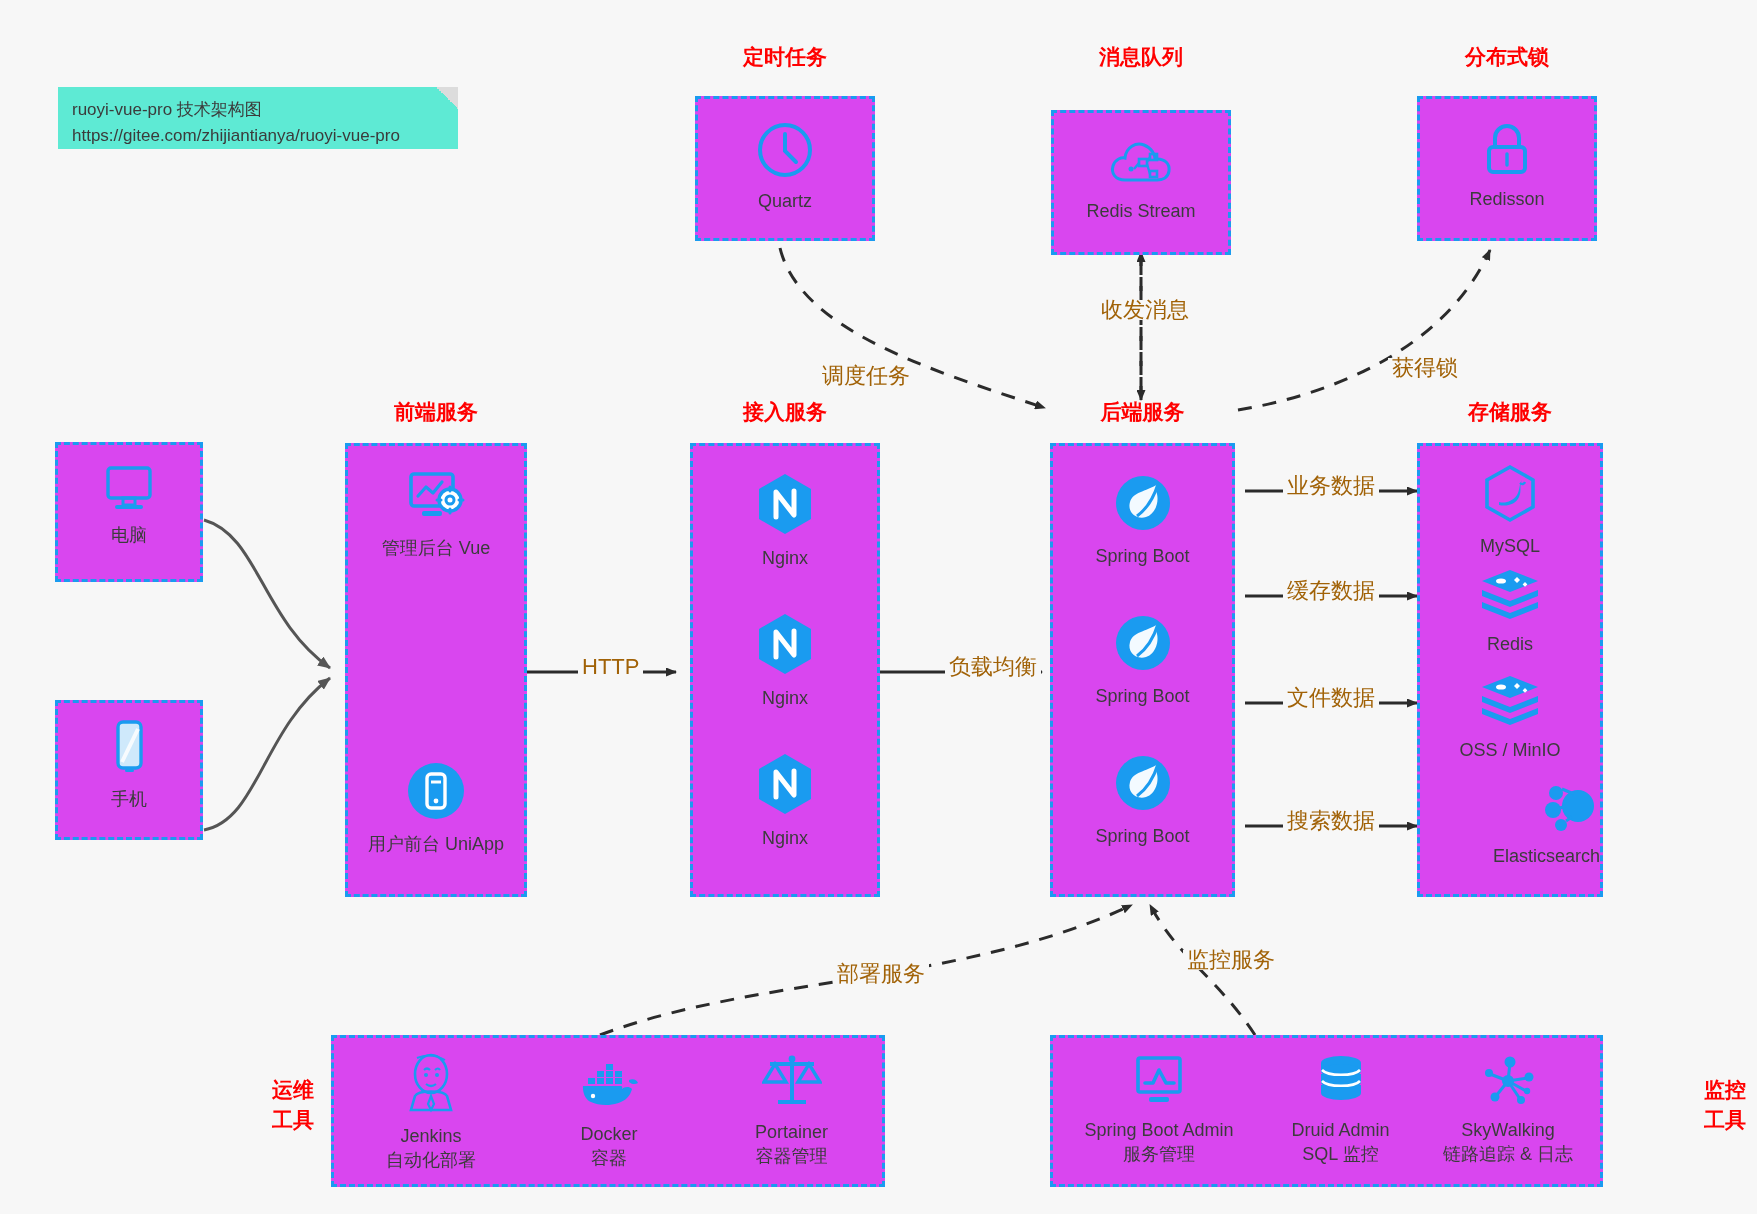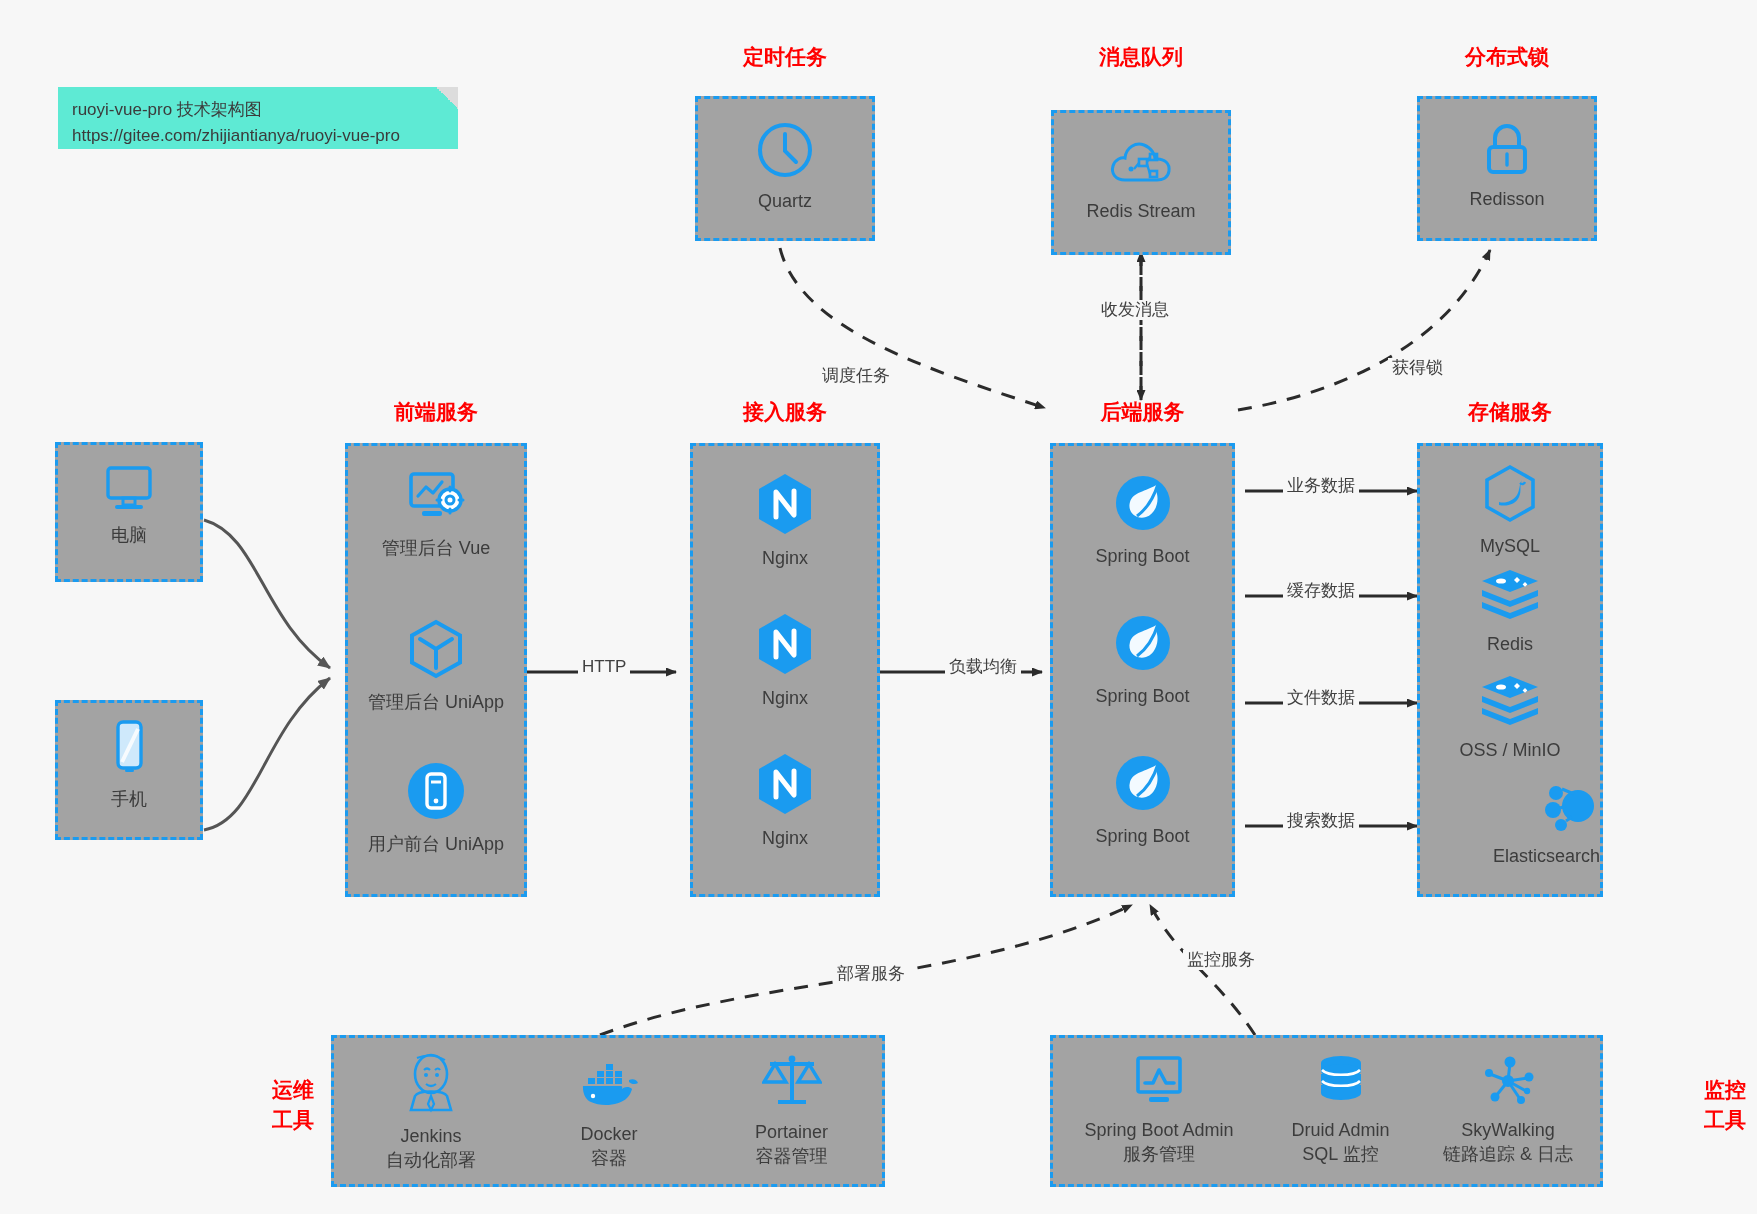--- a/index.html
+++ b/index.html
@@ -24,21 +24,21 @@
   .note .fold{
     position:absolute;right:0;top:0;width:22px;height:22px;
     background:linear-gradient(225deg,#dcdcdc 0 50%,transparent 50%);
   }
   .note-line{font-size:17px;line-height:26px;color:#3b3b3b;white-space:nowrap;}
 
   
   .group{
     position:absolute;
     border:3px dashed #1a9bf0;
-    background:#a3a3a3;
+    background:#d946ef;
     box-sizing:border-box;
   }
   .group-title{
     position:absolute;
     color:#ff0000;
     font-weight:bold;
     font-size:21px;
     white-space:nowrap;
     text-align:center;
   }
@@ -56,21 +56,21 @@
   }
   .node .label{
     font-size:18px;color:#3c3c3c;margin-top:6px;text-align:center;white-space:nowrap;line-height:24px;
   }
   .node .sub{font-size:18px;color:#3c3c3c;text-align:center;white-space:nowrap;line-height:24px;}
   .icon{display:block;}
 
   
   .elabel{
     position:absolute;
-    font-size:17px;color:#404040;
+    font-size:22px;color:#a16207;
     background:#f7f7f7;
     padding:0 4px;
     white-space:nowrap;
     line-height:20px;
   }
 </style>
 </head>
 <body>
 
 <div id="canvas">
@@ -207,29 +207,20 @@
                 <line x1="45" y1="39" x2="45" y2="43"></line>
               <line x1="32" y1="30" x2="36" y2="30"></line>
                 <line x1="54" y1="30" x2="58" y2="30"></line>
             </g>
           </g>
         </svg>
       </span>
       <span class="label">管理后台 Vue</span>
     </div>
 
-    <div class="node" style="top:172px;">
-      <span class="icon">
-        <svg width="62" height="62" viewBox="0 0 62 62">
-          <path d="M31 4 L55 17.5 L55 44.5 L31 58 L7 44.5 L7 17.5 Z" fill="none" stroke="#1a9bf0" stroke-width="4"></path>
-          <path d="M31 31 L31 50 M31 31 L15 21 M31 31 L47 21" fill="none" stroke="#1a9bf0" stroke-width="4" stroke-linecap="round"></path>
-        </svg>
-      </span>
-      <span class="label">管理后台 UniApp</span>
-    </div>
 
     <div class="node" style="top:314px;">
       <span class="icon">
         <svg width="62" height="62" viewBox="0 0 62 62">
           <circle cx="31" cy="31" r="28" fill="#1a9bf0"></circle>
           <rect x="22" y="14" width="18" height="34" rx="4" fill="none" stroke="#ffffff" stroke-width="3.4"></rect>
           <line x1="26" y1="22" x2="36" y2="22" stroke="#ffffff" stroke-width="3"></line>
           <circle cx="31" cy="41" r="2.4" fill="#ffffff"></circle>
         </svg>
       </span>

